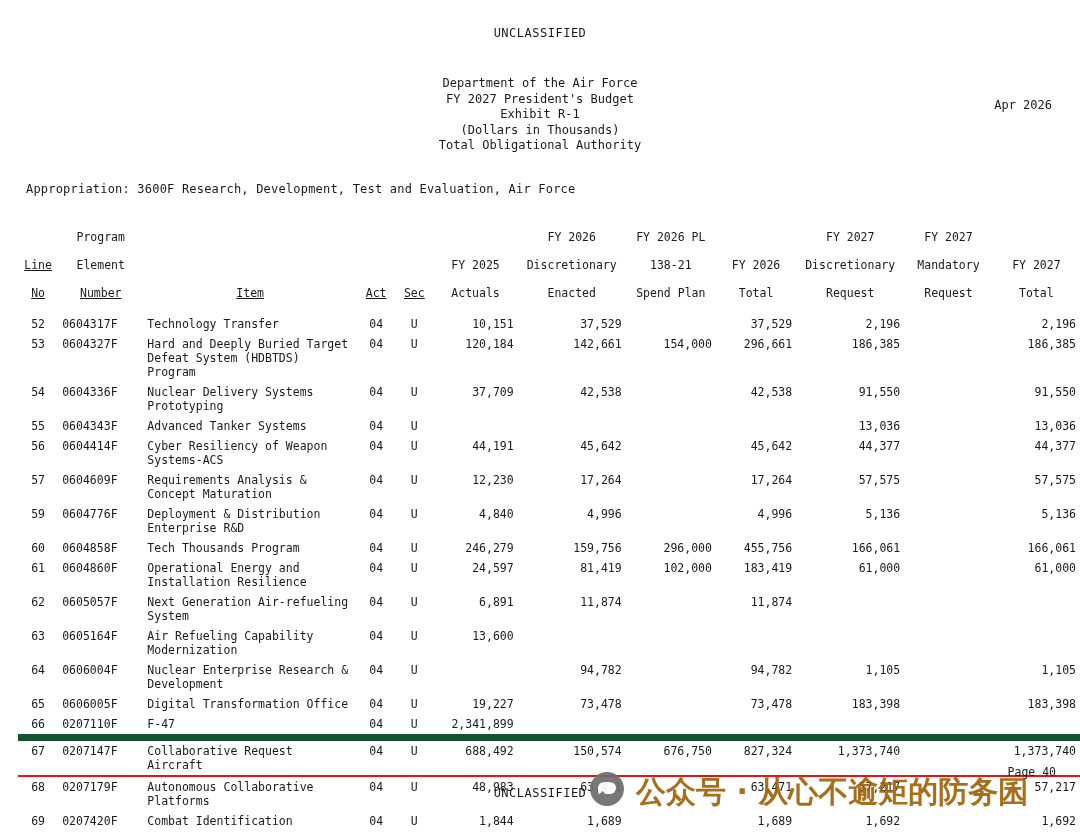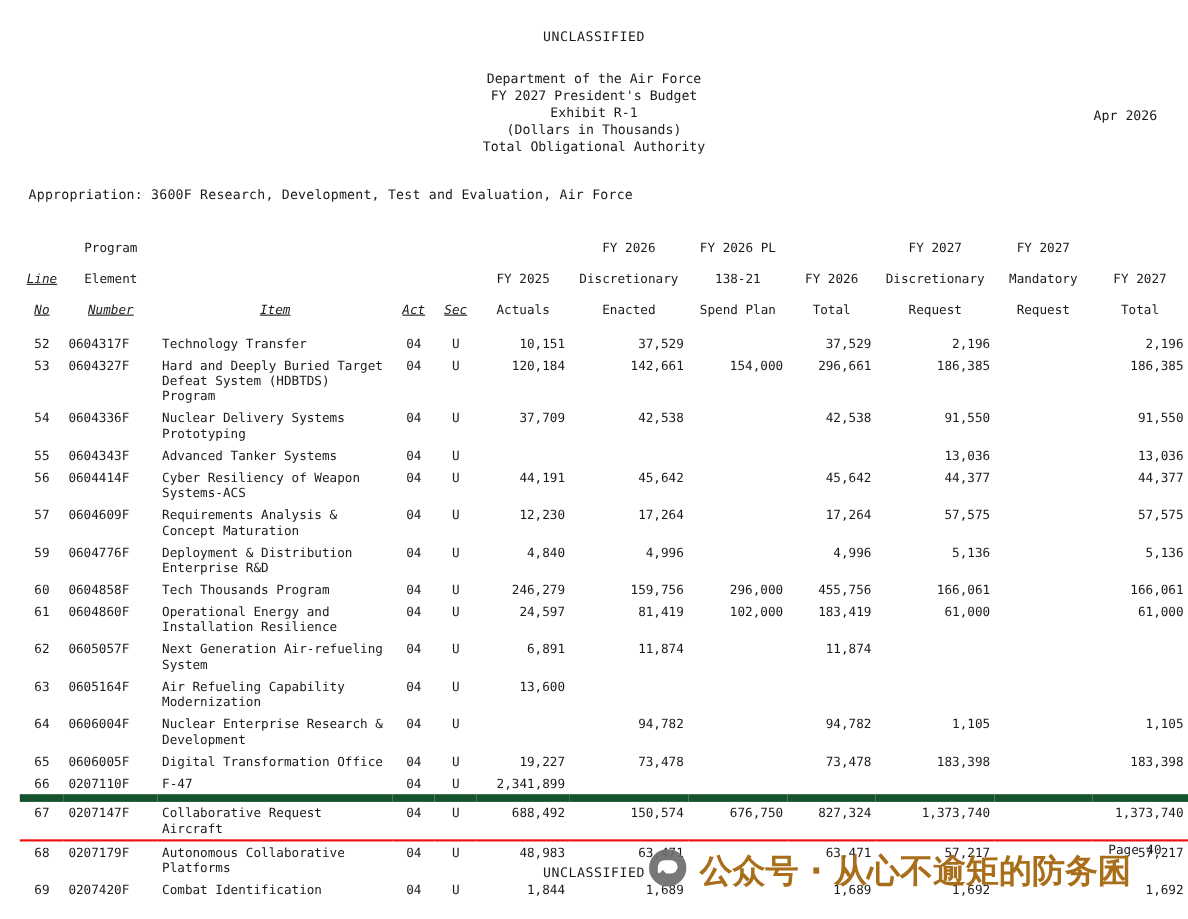--- a/index.html
+++ b/index.html
@@ -24,21 +24,21 @@
   .classification-top {
     text-align: center;
     font-size: 12px;
     letter-spacing: 0.5px;
     padding-top: 26px;
   }
   .header-block {
     text-align: center;
     font-size: 12px;
     line-height: 15.5px;
-    margin-top: 24px;
+    margin-top: 36px;
   }
   .header-line {
     display: block;
     white-space: pre;
   }
   .date-right {
     position: absolute;
     right: 28px;
     top: 98px;
     font-size: 12px;
@@ -58,21 +58,20 @@
   }
   table.r1 th {
     font-weight: normal;
     vertical-align: bottom;
     padding: 0 4px;
     white-space: pre-line;
     text-align: center;
   }
   table.r1 th .ul {
     text-decoration: underline;
-    font-style: italic;
   }
   table.r1 td {
     padding: 3px 4px;
     vertical-align: top;
     white-space: normal;
   }
   th.c-line, td.c-line { width: 34px; text-align: center; }
   th.c-pe,   td.c-pe   { width: 86px; text-align: left; padding-left: 8px;}
   th.c-item, td.c-item { width: 250px; text-align: left; }
   th.c-act,  td.c-act  { width: 34px; text-align: center; }

